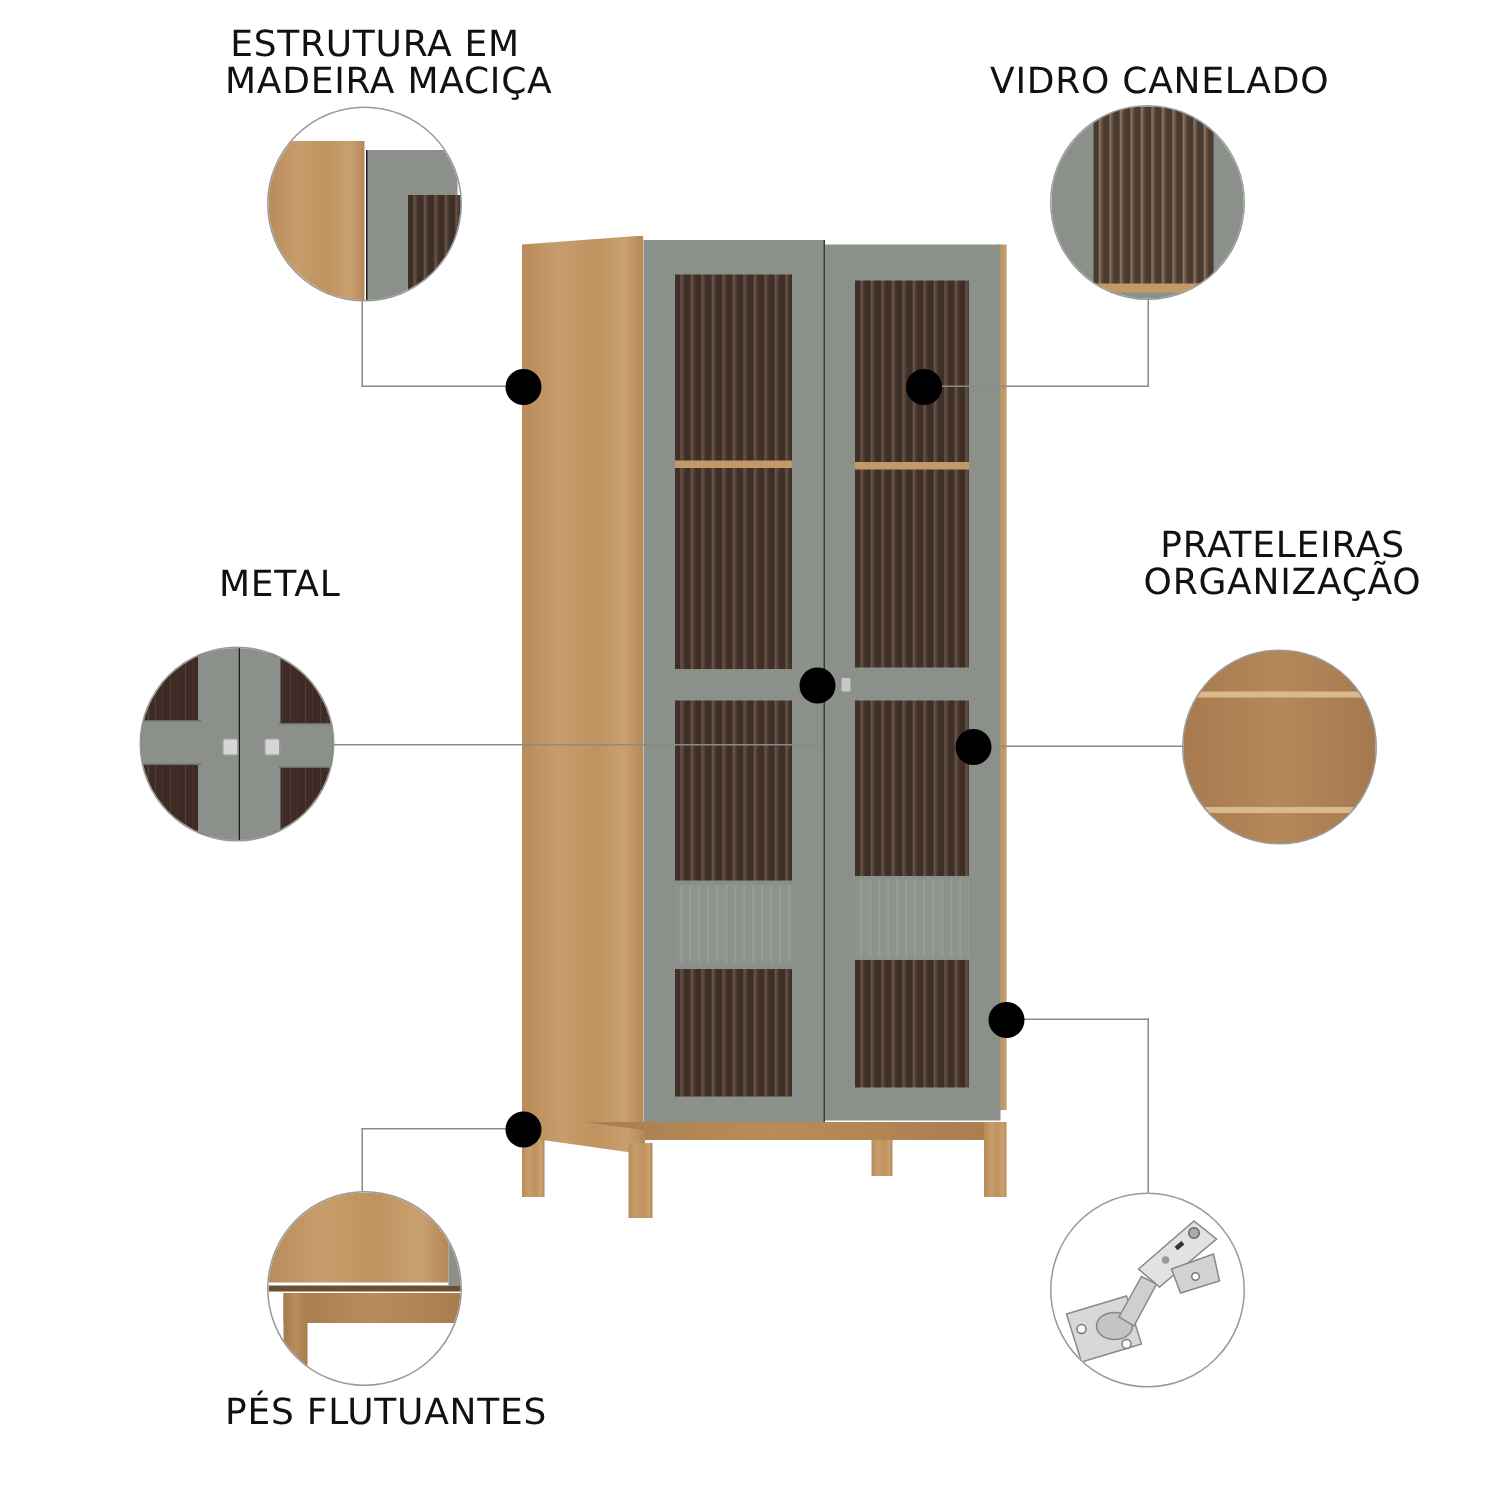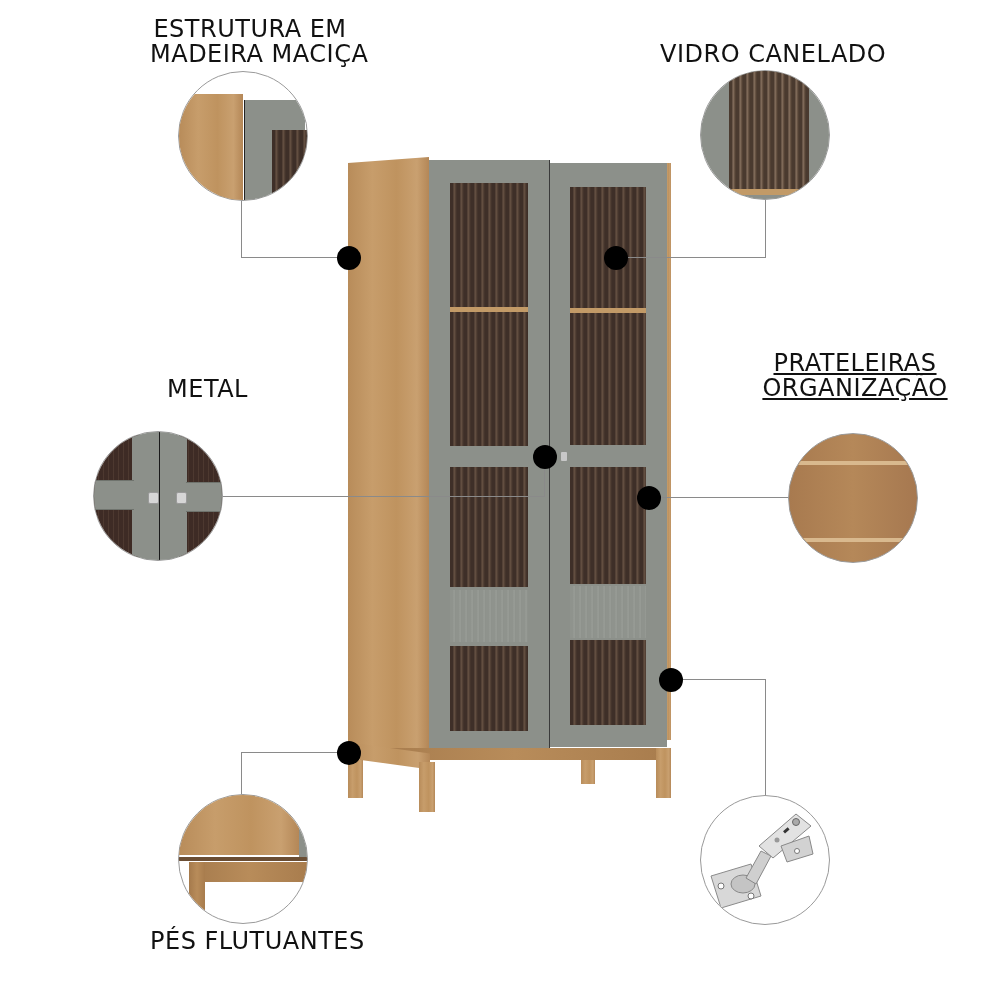--- a/index.html
+++ b/index.html
@@ -19,23 +19,23 @@
 <body>
 
 <div class="label" style="left:150px;top:17px;width:200px;">
   <div>ESTRUTURA EM</div>
   <div>MADEIRA MACIÇA</div>
 </div>
 <div class="label" style="left:660px;top:42px;width:210px;">
   <div>VIDRO CANELADO</div>
 </div>
 <div class="label" style="left:68px;top:377px;width:180px;">
-  <div style="text-align:right;padding-left:57px;">METAL</div>
+  <div style="text-align:center;padding-left:57px;">METAL</div>
 </div>
-<div class="label" style="left:760px;top:351px;width:190px;text-decoration:underline;">
+<div class="label" style="left:760px;top:351px;width:190px;">
   <div>PRATELEIRAS</div>
   <div>ORGANIZAÇÃO</div>
 </div>
 <div class="label" style="left:150px;top:929px;width:200px;text-align:center;">
   <div>PÉS FLUTUANTES</div>
 </div>
 <div class="label" style="left:620px;top:929px;width:290px;">
 </div>
 
 <div>

